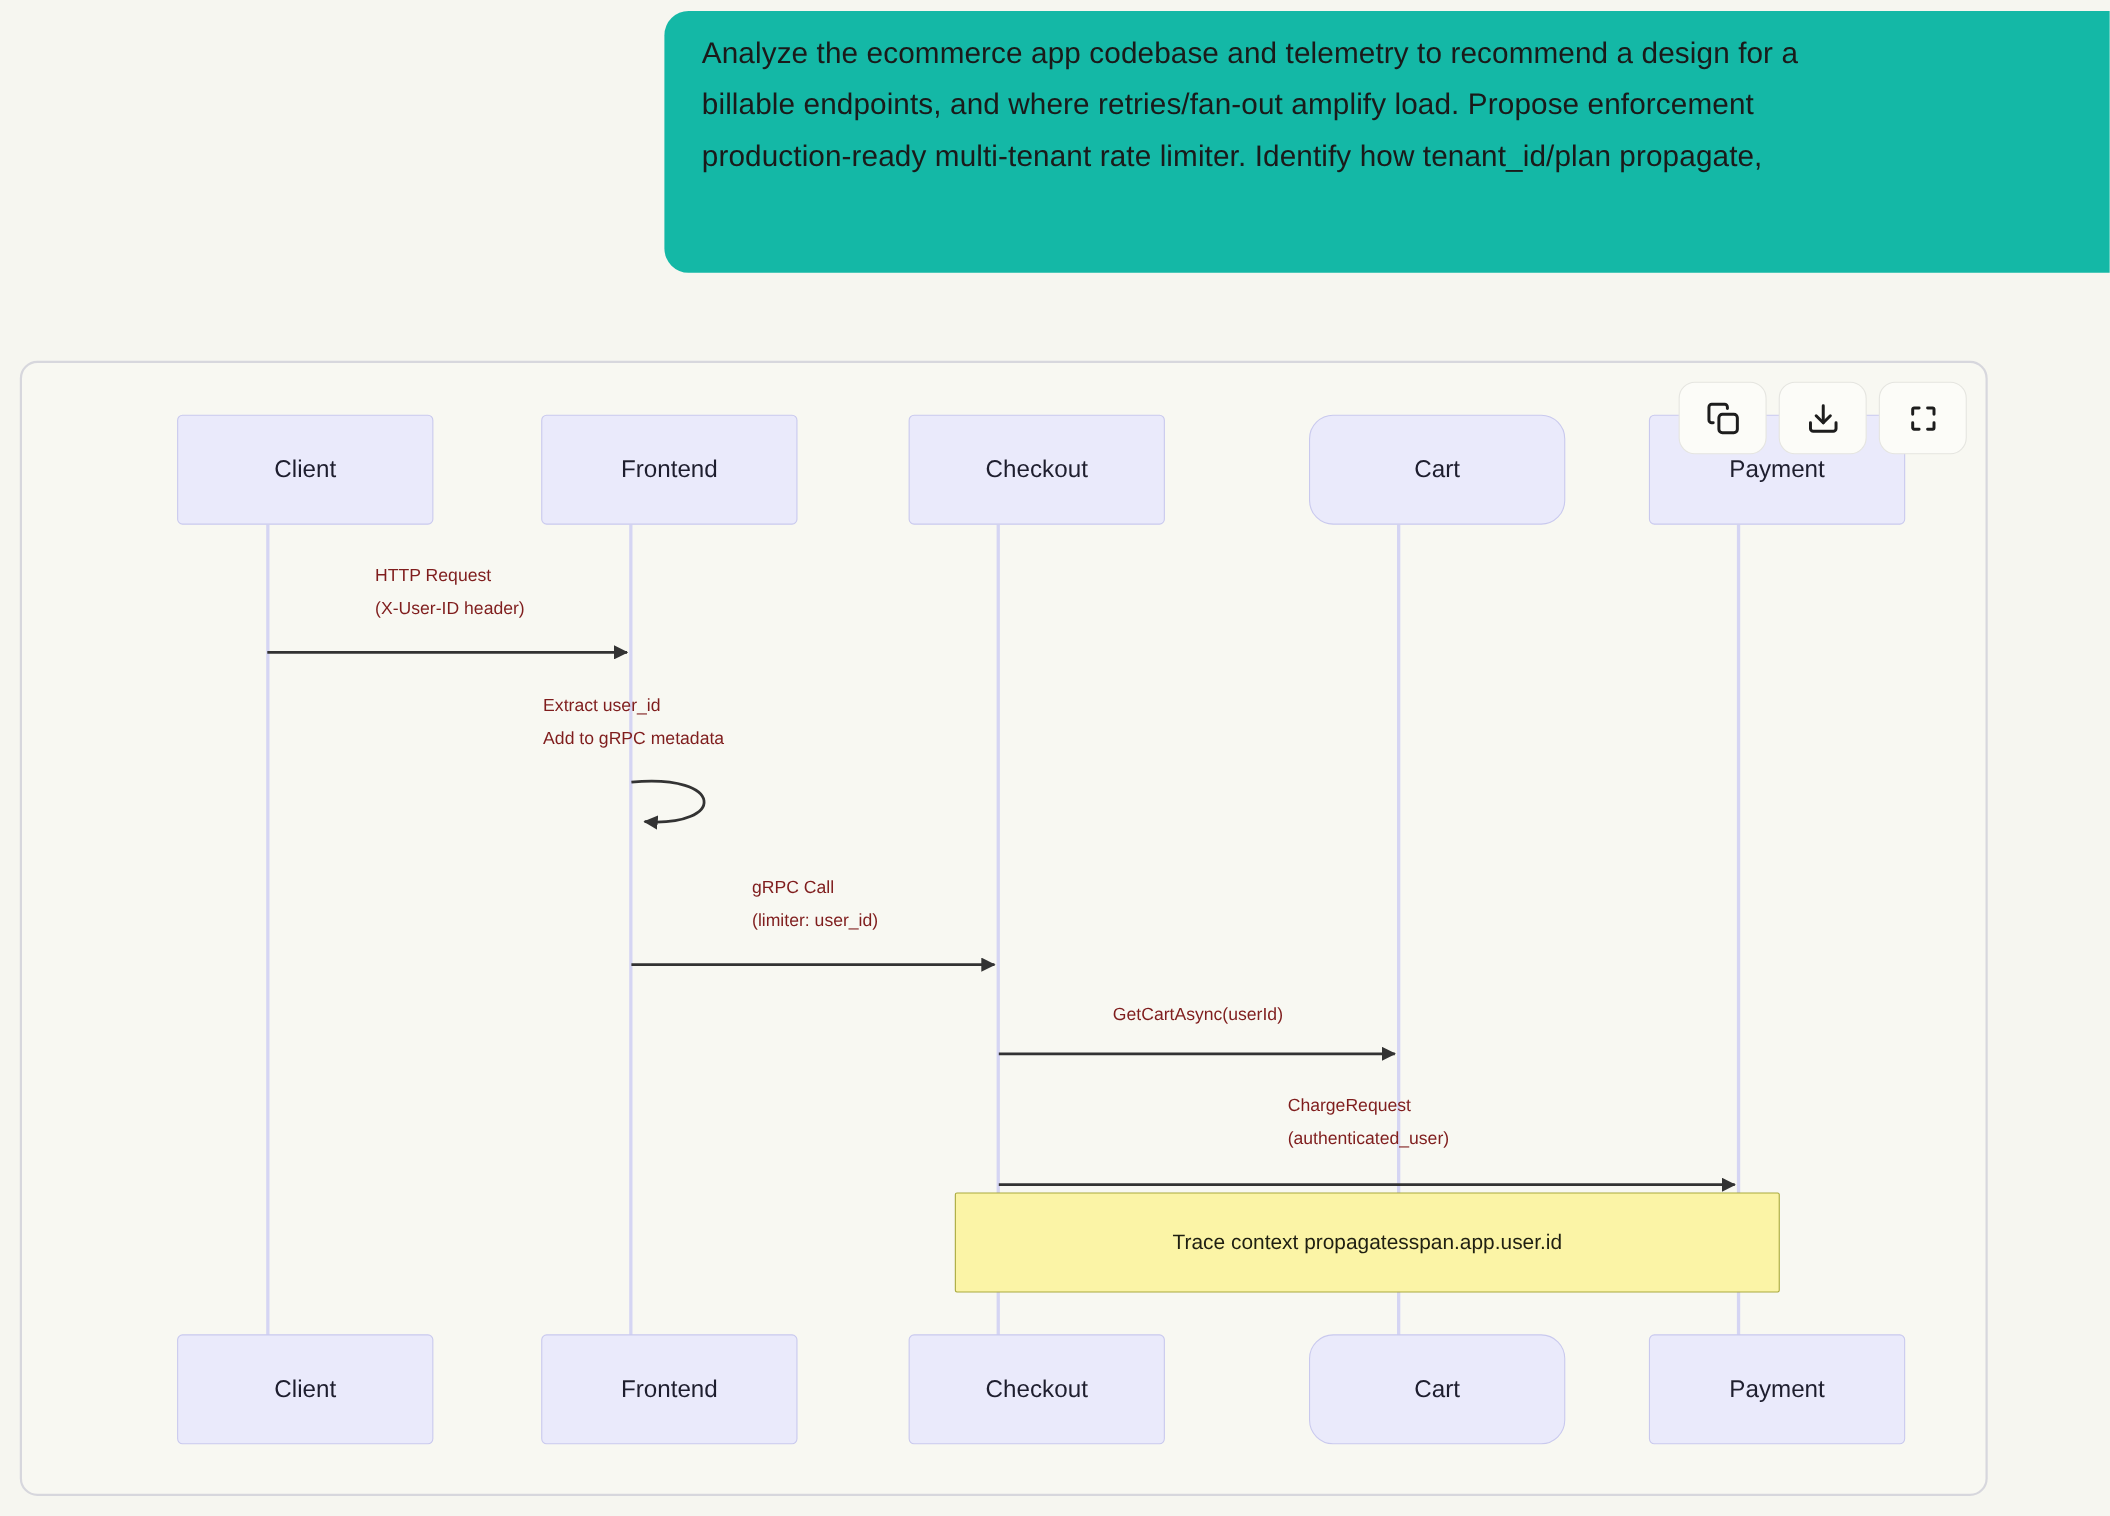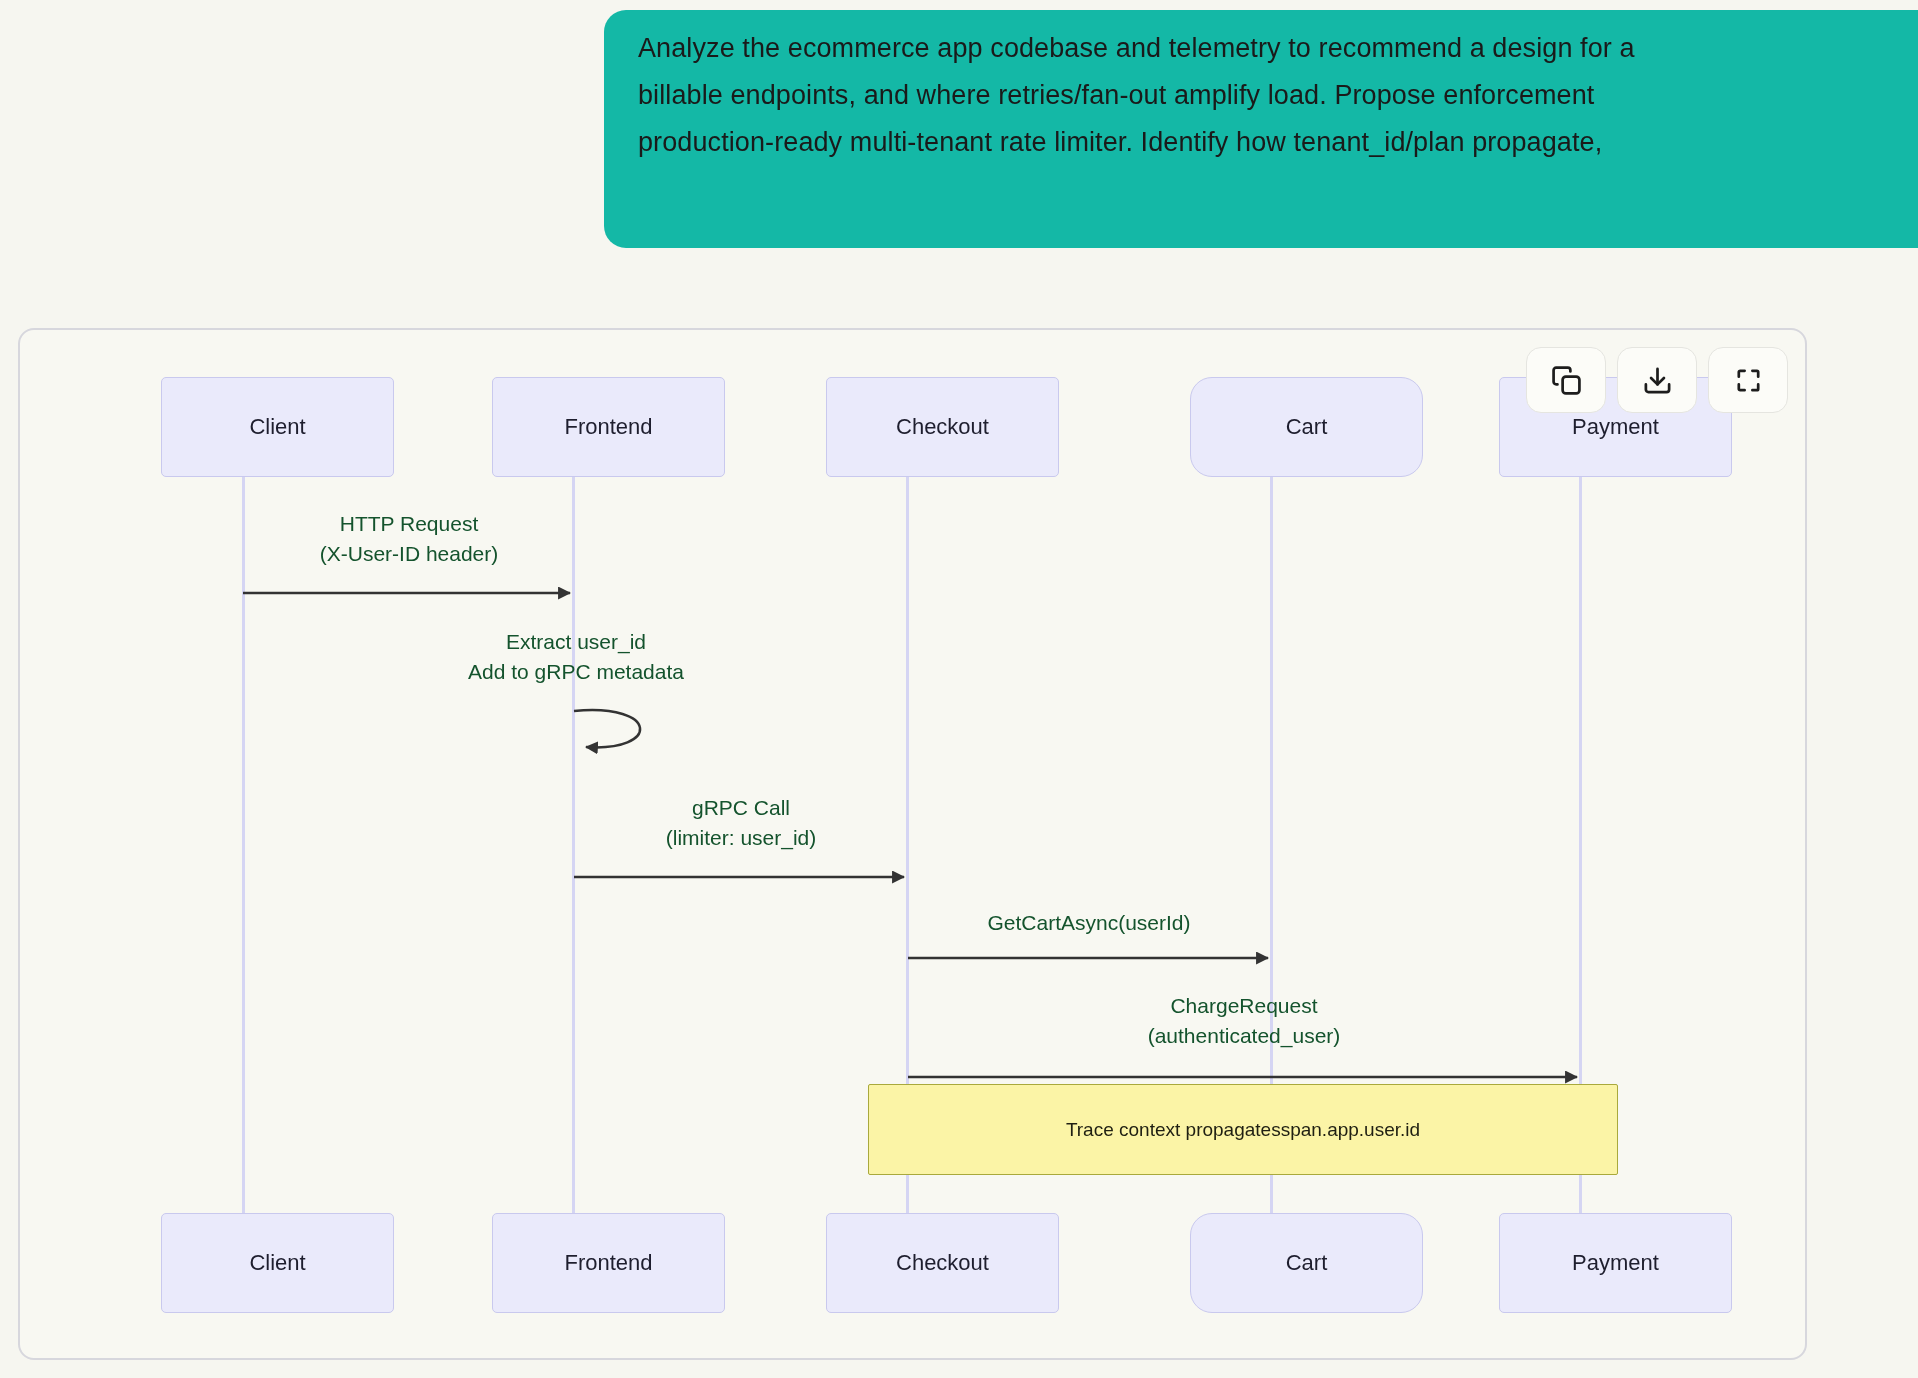--- a/index.html
+++ b/index.html
@@ -124,24 +124,24 @@
     width: 1918px;
     height: 1378px;
     z-index: 2;
     pointer-events: none;
   }
 
   
   .mlabel {
     position: absolute;
     transform: translateX(-50%);
-    text-align: center;
-    font-size: 21px;
+    text-align: left;
+    font-size: 16px;
     line-height: 30px;
-    color: #14532d;
+    color: #7f1d1d;
     white-space: nowrap;
     z-index: 3;
   }
   .ml1 { left: 409px;  top: 509px; }
   .ml2 { left: 576px;  top: 627px; }
   .ml3 { left: 741px;  top: 793px; }
   .ml4 { left: 1089px; top: 908px; }
   .ml5 { left: 1244px; top: 991px; }
 
   

